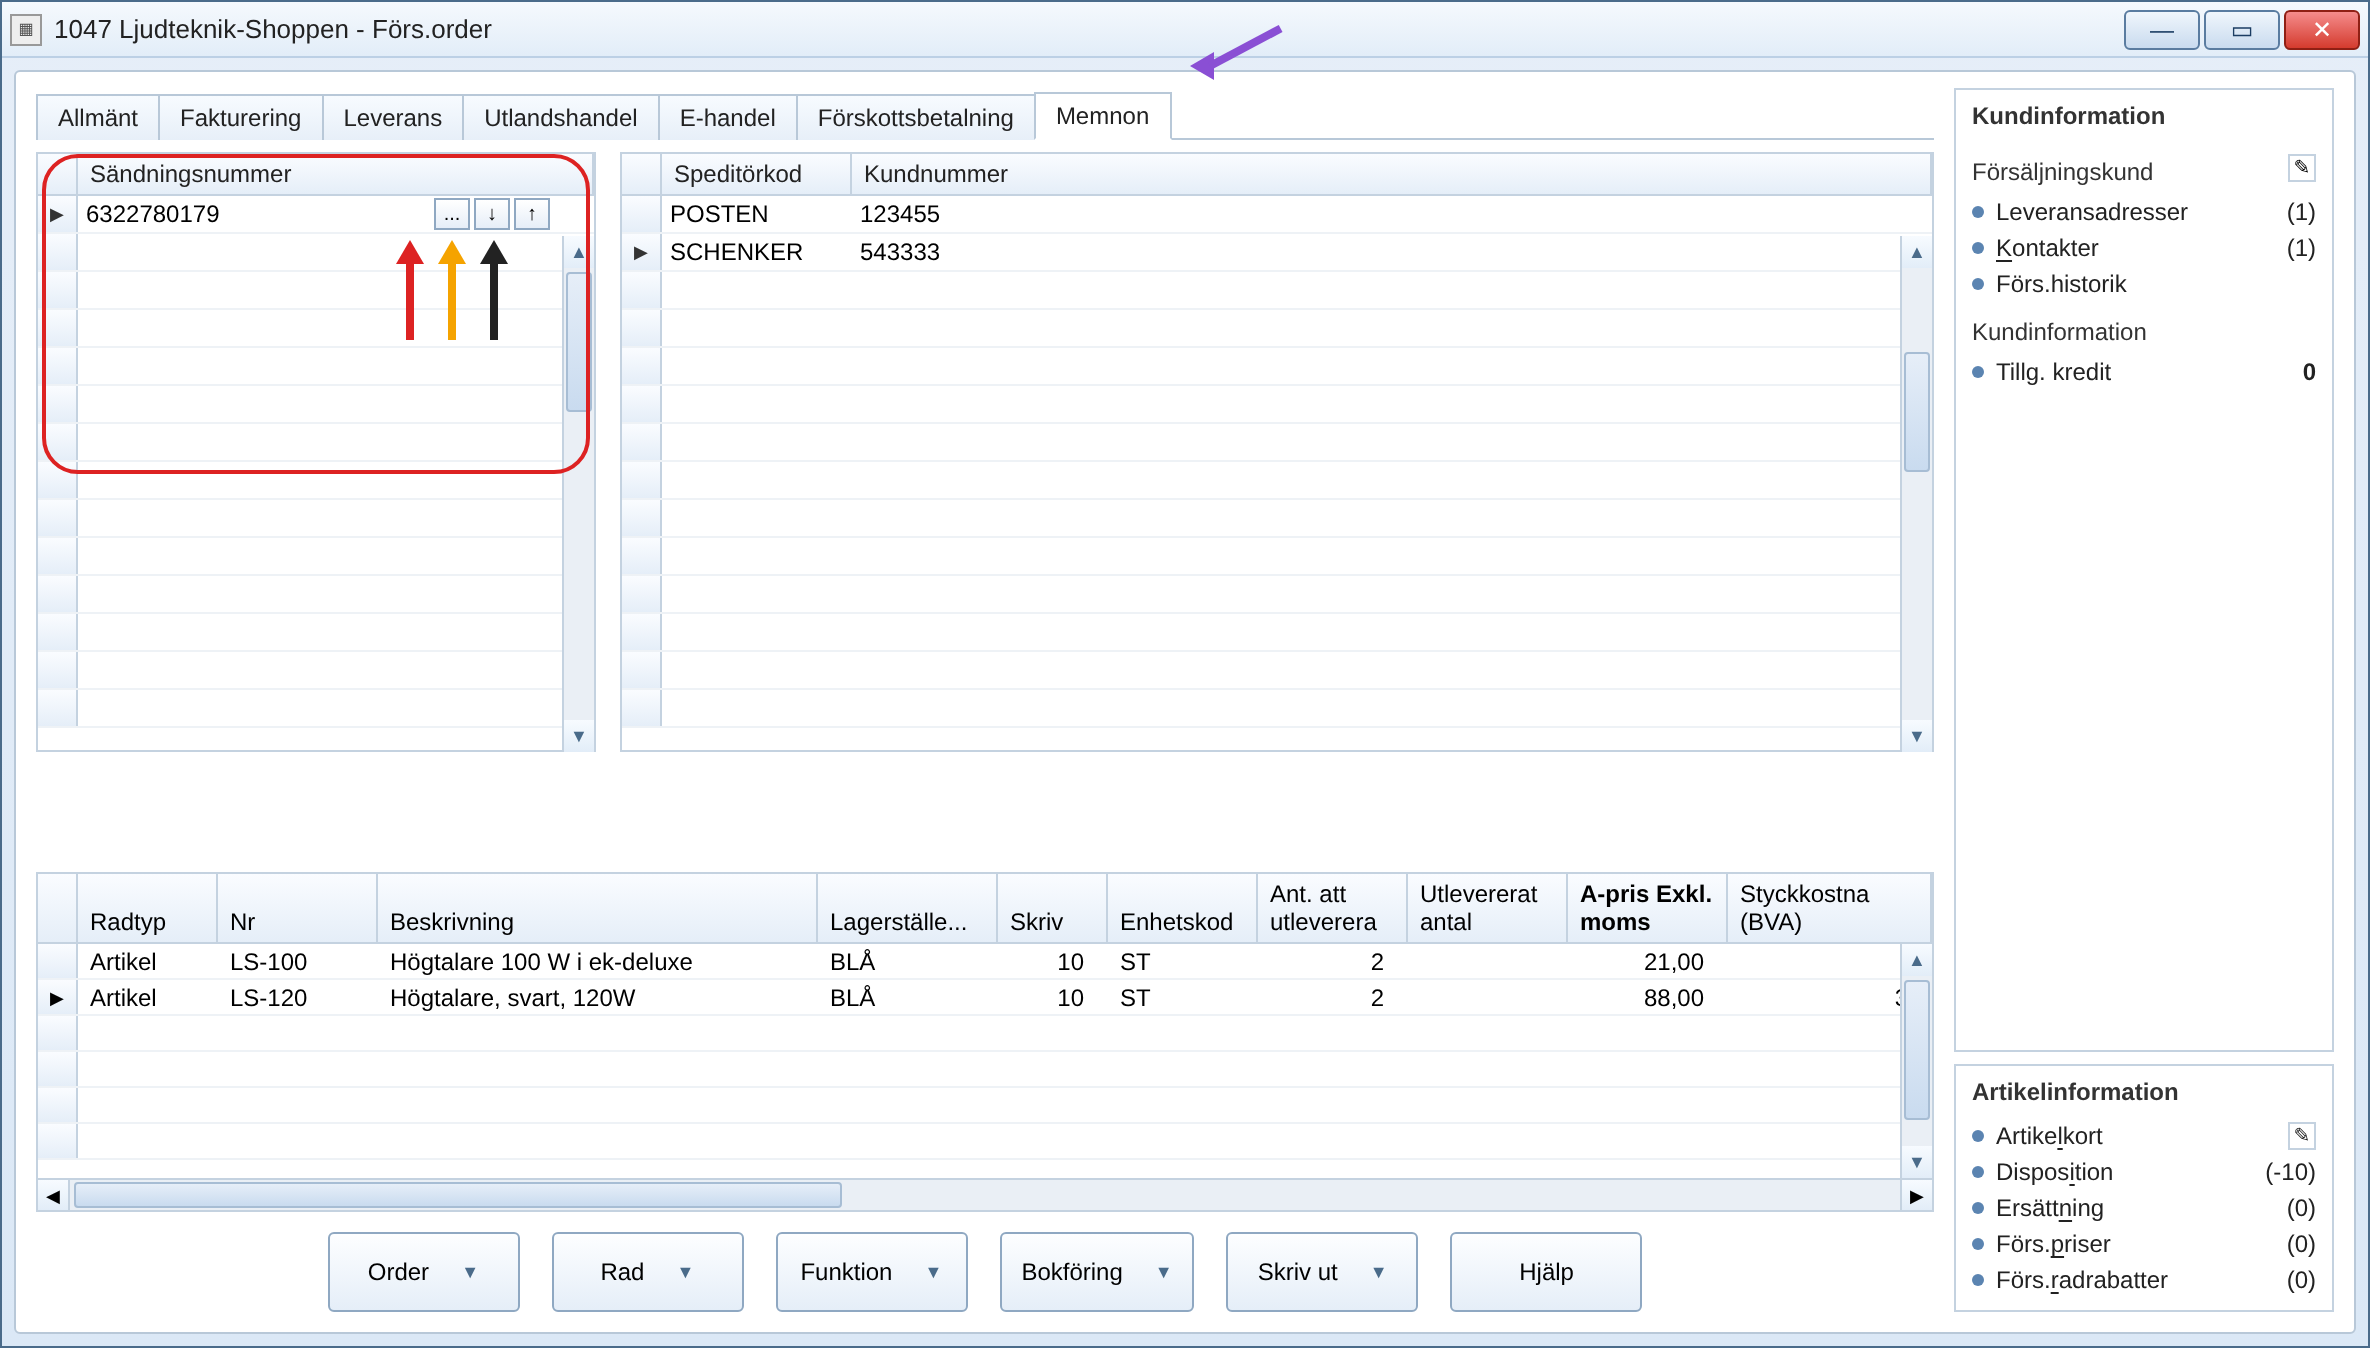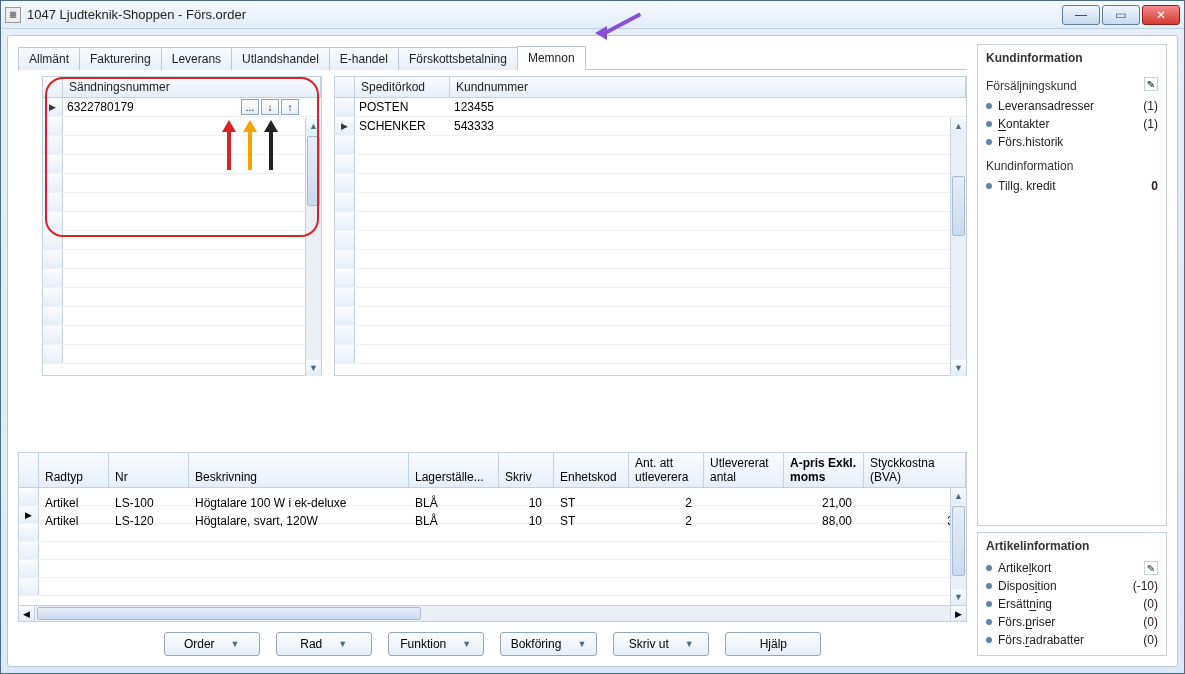--- a/index.html
+++ b/index.html
@@ -86,21 +86,21 @@
     display:flex;
     gap:12px;
     height: 300px;
     margin-top:6px;
   }
   .grid-panel {
     border:1px solid #c4d2e0;
     background:#fff;
     position:relative;
   }
-  .grid-panel.left { width: 280px; margin-left: 24px; }
+  .grid-panel.left { width: 280px; }
   .grid-panel.right { flex:1; }
 
   .grid-header {
     display:flex;
     background: linear-gradient(#fafcff,#e5eef8);
     border-bottom:1px solid #c4d2e0;
   }
   .grid-header .gh {
     padding:3px 6px;
     border-right:1px solid #c4d2e0;
@@ -177,42 +177,42 @@
 
   .spacer-mid { flex:1; }
 
   
   .lines-wrap { margin-top:8px; border:1px solid #c4d2e0; background:#fff; height:170px; display:flex; flex-direction:column;}
   .lines-header { display:flex; background:linear-gradient(#fafcff,#e5eef8); border-bottom:1px solid #c4d2e0;}
   .lines-header .lh { padding:3px 6px; border-right:1px solid #c4d2e0; font-size:12px; height:34px; display:flex; align-items:flex-end;}
   .lines-body { flex:1; overflow:hidden; position:relative;}
   .lines-row { display:flex; height:18px; border-bottom:1px solid #eef2f6;}
   .lines-row .rowmarker{ width:20px; border-right:1px solid #c4d2e0; background:linear-gradient(#fafcff,#e5eef8);display:flex;align-items:center;justify-content:center;font-size:9px;}
-  .lines-row .lc { padding:15px 6px; font-size:12px; display:flex; align-items:center;}
+  .lines-row .lc { padding:2px 6px; font-size:12px; display:flex; align-items:center;}
   .lines-hs { height:16px; border-top:1px solid #c4d2e0; display:flex; align-items:center;}
   .hs-left,.hs-right{width:16px;height:100%;background:linear-gradient(#f7fbff,#e2edf8);border-right:1px solid #c4d2e0;display:flex;align-items:center;justify-content:center;font-size:9px;cursor:pointer;}
   .hs-right{border-left:1px solid #c4d2e0;border-right:none;margin-left:auto;}
   .hs-track{flex:1;background:#eaeff5;position:relative;height:100%;}
   .hs-thumb{position:absolute;top:1px;bottom:1px;background:linear-gradient(#e6eef8,#c9dbef);border:1px solid #a7bdd4;border-radius:2px;}
 
   
   .side-section { border:1px solid #c4d2e0; background:#fff; padding:6px 8px;}
   .side-title { font-weight:bold; color:#333; margin-bottom:6px;}
   .side-sub { color:#333; margin:8px 0 4px 0;}
   .side-item { display:flex; align-items:center; padding:2px 0; cursor:pointer; color:#222;}
   .side-item .bullet{ width:6px;height:6px;border-radius:50%; background:#5b84b1; margin-right:6px; flex-shrink:0;}
   .side-item .label{ flex:1; white-space:nowrap; overflow:hidden; text-overflow:ellipsis;}
   .side-item .label u{ text-decoration: underline; text-underline-offset:2px;}
   .side-item .val{ margin-left:6px;}
   .pencil{ width:14px;height:14px;border:1px solid #c4d2e0;background:#fff;display:inline-flex;align-items:center;justify-content:center;font-size:10px;margin-left:4px;cursor:pointer;}
 
   
   .bottombar { display:flex; gap:16px; justify-content:center; padding-top:10px;}
   .bbtn {
-    min-width:96px; height:24px;
+    min-width:96px; height:40px;
     border:1px solid #8fa8c2; border-radius:3px;
     background:linear-gradient(#fdfeff,#e5eef8);
     display:flex; align-items:center; justify-content:center; gap:16px;
     cursor:pointer;
     padding:0 10px;
   }
   .bbtn .dd{ font-size:9px; color:#4a6b8a;}
   
   .num-right { text-align:right; width:100%; display:block; padding-right:6px;}
 </style>

